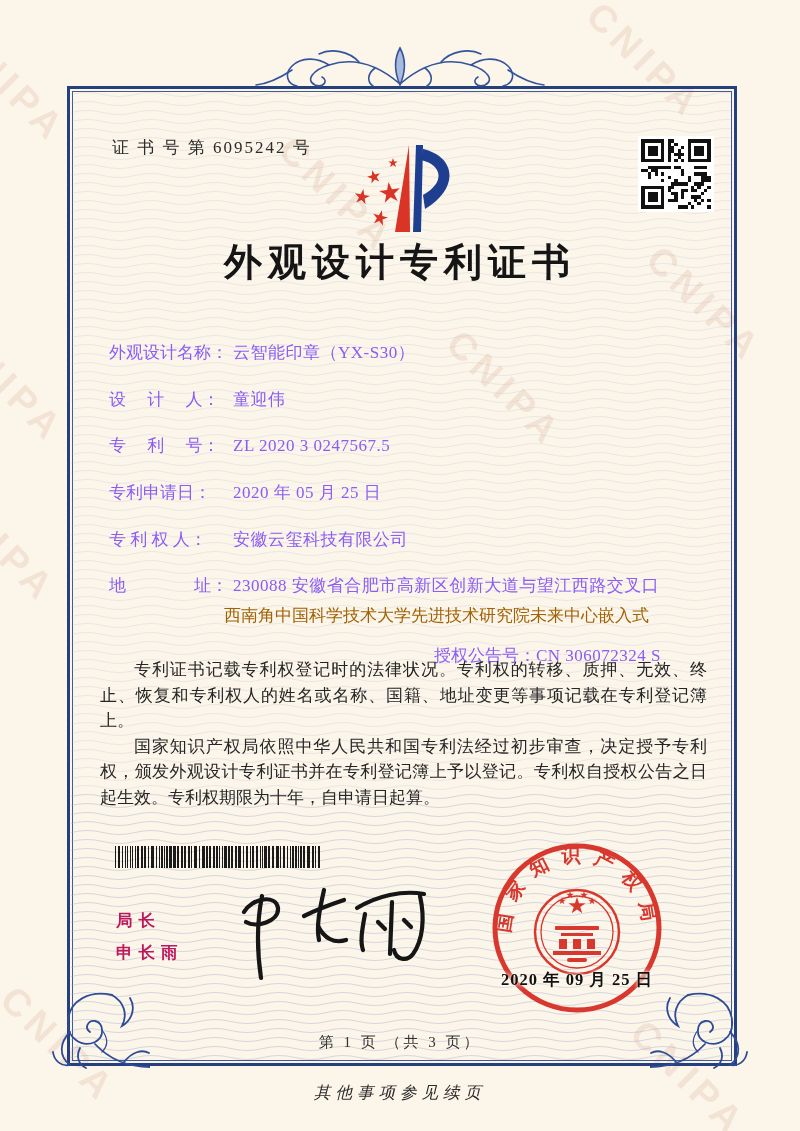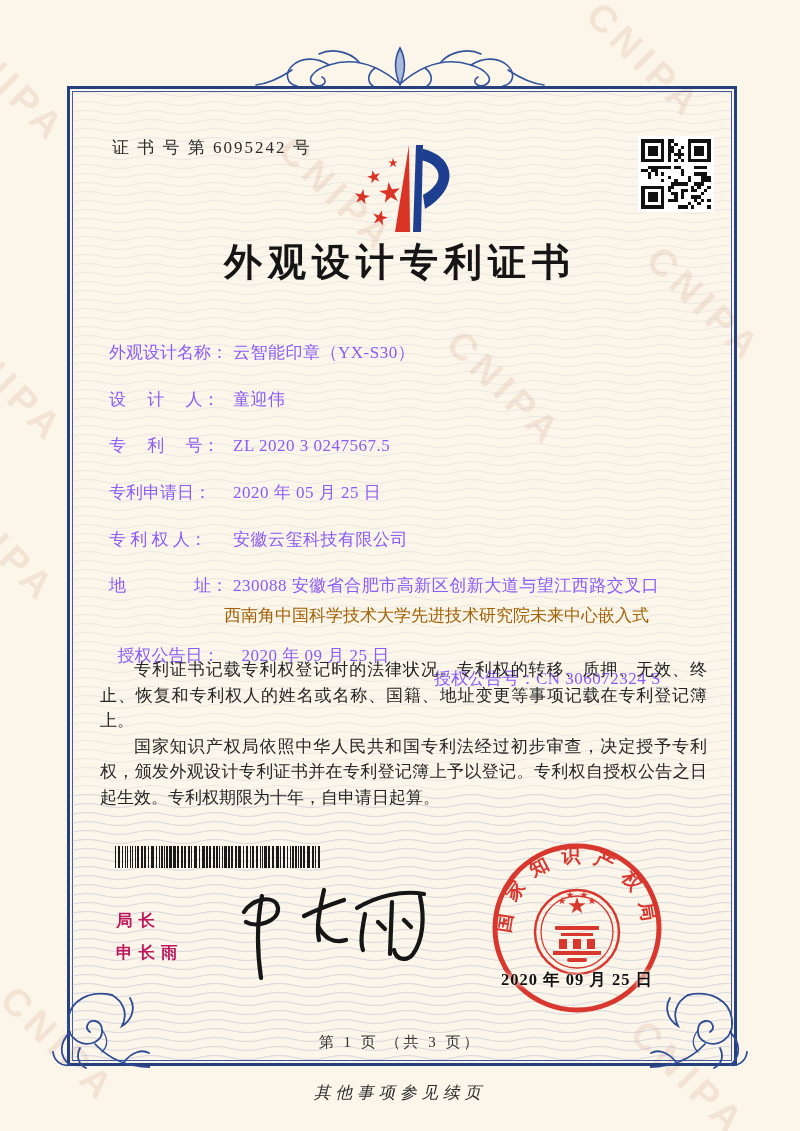--- a/index.html
+++ b/index.html
@@ -248,21 +248,20 @@
 <div class="title">外观设计专利证书</div>
 
 <div class="frow" style="top:341px"><span class="flabel">外观设计名称：</span><span class="fvalue">云智能印章（YX-S30）</span></div>
 <div class="frow" style="top:388px"><span class="flabel">设　 计　 人：</span><span class="fvalue">童迎伟</span></div>
 <div class="frow" style="top:434px"><span class="flabel">专　 利　 号：</span><span class="fvalue">ZL 2020 3 0247567.5</span></div>
 <div class="frow" style="top:481px"><span class="flabel">专利申请日：</span><span class="fvalue">2020 年 05 月 25 日</span></div>
 <div class="frow" style="top:528px"><span class="flabel">专 利 权 人：</span><span class="fvalue">安徽云玺科技有限公司</span></div>
 <div class="frow" style="top:574px"><span class="flabel">地　　　　址：</span><span class="fvalue">230088 安徽省合肥市高新区创新大道与望江西路交叉口</span></div>
 <div class="addr2">西南角中国科学技术大学先进技术研究院未来中心嵌入式</div>
 <div class="frow" style="top:624px">
-  <span><span class="flabel">授权公告日：</span><span class="fvalue">2020 年 09 月 25 日</span></span>
   <span class="grant2"><span>授权公告号：</span><span class="fvalue">CN 306072324 S</span></span>
 </div>
 
 <div class="paras">
   <p>专利证书记载专利权登记时的法律状况。专利权的转移、质押、无效、终止、恢复和专利权人的姓名或名称、国籍、地址变更等事项记载在专利登记簿上。</p>
   <p>国家知识产权局依照中华人民共和国专利法经过初步审查，决定授予专利权，颁发外观设计专利证书并在专利登记簿上予以登记。专利权自授权公告之日起生效。专利权期限为十年，自申请日起算。</p>
 </div>
 
 <svg class="abs" style="left:115px;top:846px" width="207" height="22" shape-rendering="crispEdges">
   <g id="barcode-bars">

